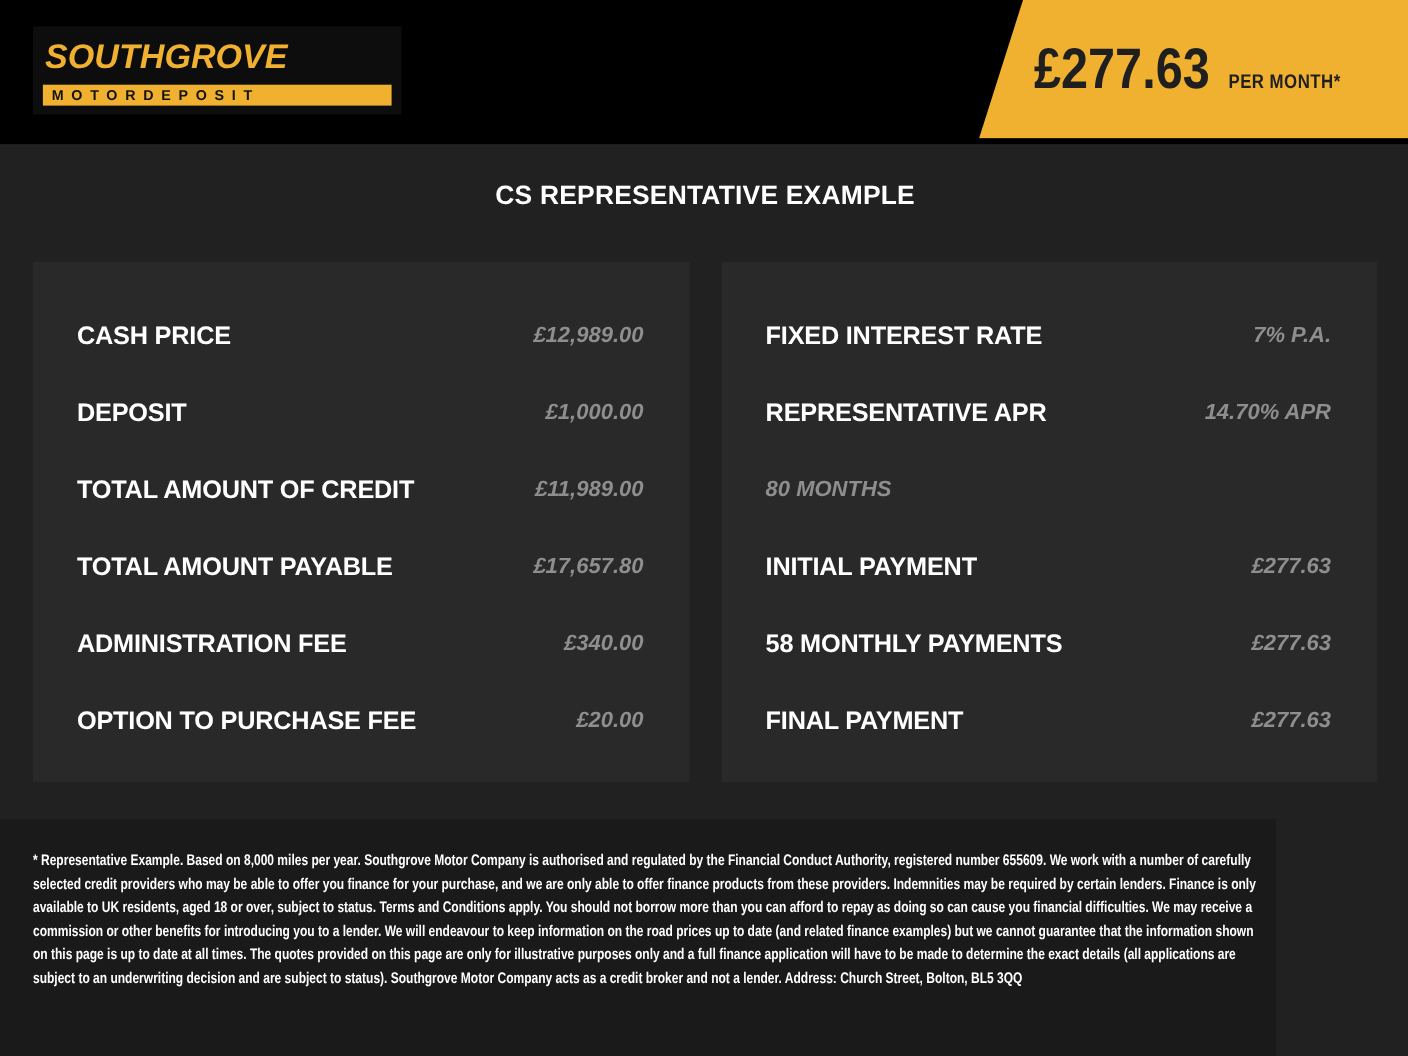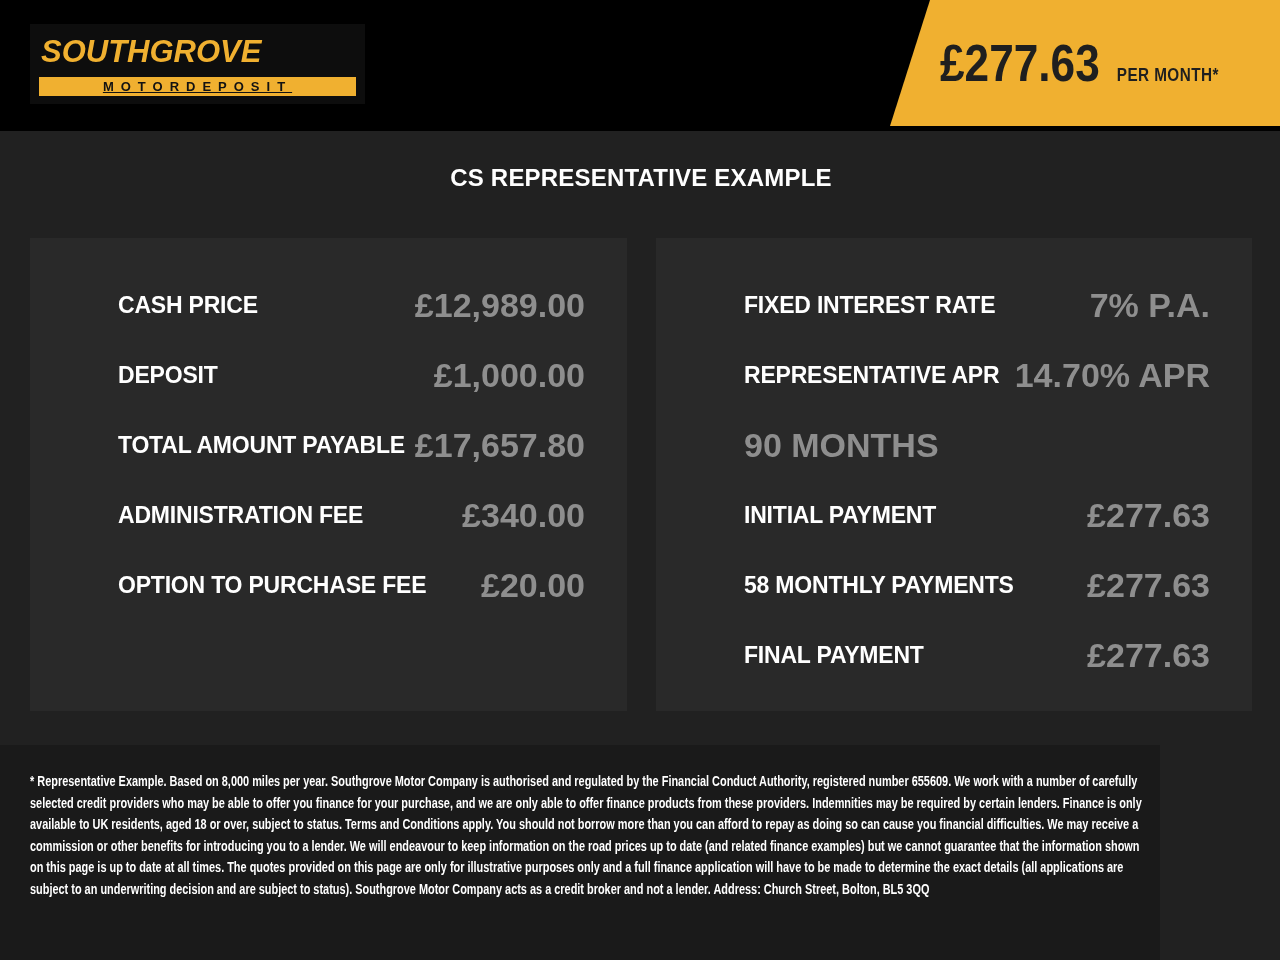--- a/index.html
+++ b/index.html
@@ -36,26 +36,25 @@
     color:var(--accent);
     font-size:31px;font-weight:bold;
     margin-top:4px;
     padding:0 2px;
     font-style:italic;
   }
   .logo-bar{
     margin-top:7px;
     background:var(--accent);
     height:19px;
-    display:flex;justify-content:center;align-items:center;
+    display:flex;justify-content:flex-start;align-items:center;
     padding:0 8px;
     color:#121212;
     font-size:13px;font-weight:bold;
     letter-spacing:7px;
-    text-decoration:underline;
   }
   .price-banner{
     position:absolute;right:0;top:0;
     width:390px;height:126px;
     background:var(--accent);
     clip-path:polygon(40px 0, 100% 0, 100% 100%, 0 100%);
     display:flex;align-items:center;
     padding-left:50px;
   }
   .price-line{
@@ -87,32 +86,33 @@
     gap:29px;
   }
   .panel{
     background:var(--panel_bg);
     width:597px;height:473px;
     padding:32px 42px 21px 40px;
   }
   .panel.right{width:596px;}
   .finance-row{
     height:70px;
-    display:flex;justify-content:space-between;align-items:center;margin-left:48px;
+    display:flex;justify-content:space-between;align-items:center;
   }
   .row-label{
     color:#FFFFFF;
     font-size:23px;font-weight:bold;
     letter-spacing:-0.2px;
     white-space:nowrap;
   }
   .row-value{
     color:var(--value_text);
-    font-size:34px;font-weight:bold;
+    font-size:20px;font-weight:bold;
     white-space:nowrap;
+    font-style:italic;
   }
 
   
   .footer{
     width:1160px;height:215px;
     background:var(--footer_bg);
     padding:26px 0 0 30px;
     overflow:hidden;
   }
   .disclaimer{
@@ -154,20 +154,24 @@
     <div class="panel left">
       <div class="finance-row">
         <span class="row-label">CASH PRICE</span>
         <span class="row-value">£12,989.00</span>
       </div>
       <div class="finance-row">
         <span class="row-label">DEPOSIT</span>
         <span class="row-value">£1,000.00</span>
       </div>
       <div class="finance-row">
+        <span class="row-label">TOTAL AMOUNT OF CREDIT</span>
+        <span class="row-value">£11,989.00</span>
+      </div>
+      <div class="finance-row">
         <span class="row-label">TOTAL AMOUNT PAYABLE</span>
         <span class="row-value">£17,657.80</span>
       </div>
       <div class="finance-row">
         <span class="row-label">ADMINISTRATION FEE</span>
         <span class="row-value">£340.00</span>
       </div>
       <div class="finance-row">
         <span class="row-label">OPTION TO PURCHASE FEE</span>
         <span class="row-value">£20.00</span>
@@ -177,21 +181,21 @@
     <div class="panel right">
       <div class="finance-row">
         <span class="row-label">FIXED INTEREST RATE</span>
         <span class="row-value">7% P.A.</span>
       </div>
       <div class="finance-row">
         <span class="row-label">REPRESENTATIVE APR</span>
         <span class="row-value">14.70% APR</span>
       </div>
       <div class="finance-row">
-        <span class="row-value">90 MONTHS</span>
+        <span class="row-value">80 MONTHS</span>
       </div>
       <div class="finance-row">
         <span class="row-label">INITIAL PAYMENT</span>
         <span class="row-value">£277.63</span>
       </div>
       <div class="finance-row">
         <span class="row-label">58 MONTHLY PAYMENTS</span>
         <span class="row-value">£277.63</span>
       </div>
       <div class="finance-row">

